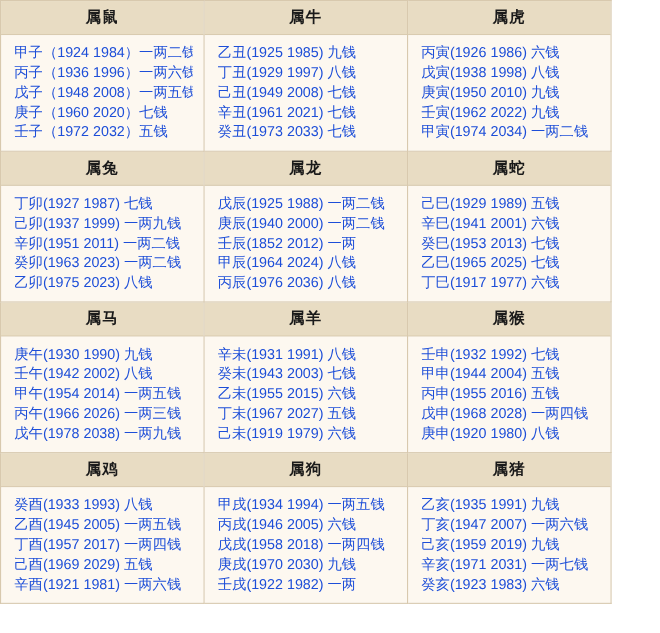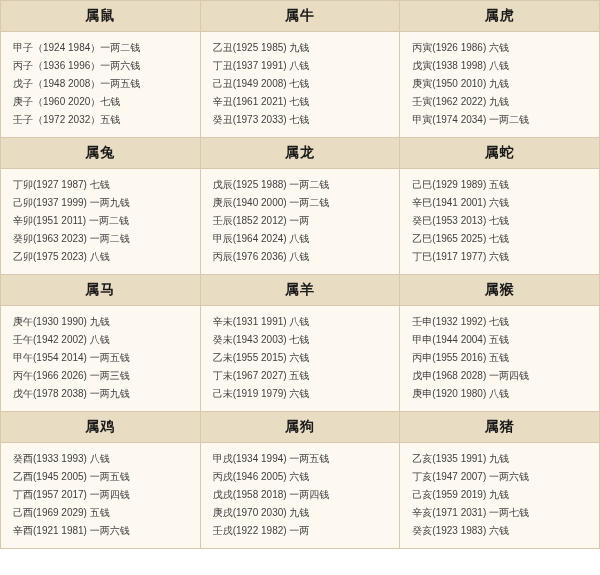--- a/index.html
+++ b/index.html
@@ -7,21 +7,21 @@
     padding: 0;
   }
   body {
     width: 600px;
     height: 575px;
     background: #ffffff;
     font-family: "Liberation Sans", sans-serif;
     color: #1a1a1a;
   }
   #zodiac-table {
-    width: 600px;
+    width: 556px;
     border-collapse: collapse;
     table-layout: fixed;
   }
   #zodiac-table td {
     border: 1px solid #d8c9ae;
     vertical-align: top;
     padding: 0;
     width: 33.333%;
   }
   .cell-header {
@@ -32,23 +32,23 @@
     color: #1a1a1a;
     padding: 6px 0 6px 0;
     border-bottom: 1px solid #d8c9ae;
     letter-spacing: 1px;
   }
   .cell-body {
     background: #fdf8f0;
     padding: 7px 10px 8px 12px;
   }
   .entry {
-    font-size: 10px;
+    font-size: 13px;
     line-height: 18px;
-    color: #404040;
+    color: #1d4ed8;
     white-space: nowrap;
     overflow: hidden;
   }
   .group-row > td {
     padding: 0;
   }
 </style>
 </head>
 <body>
 
@@ -63,21 +63,21 @@
           <div class="entry">丙子（1936 1996）一两六钱</div>
           <div class="entry">戊子（1948 2008）一两五钱</div>
           <div class="entry">庚子（1960 2020）七钱</div>
           <div class="entry">壬子（1972 2032）五钱</div>
         </div>
       </td>
       <td>
         <div class="cell-header">属牛</div>
         <div class="cell-body">
           <div class="entry">乙丑(1925 1985) 九钱</div>
-          <div class="entry">丁丑(1937 1991) 八钱</div>
+          <div class="entry">丁丑(1929 1997) 八钱</div>
           <div class="entry">己丑(1949 2008) 七钱</div>
           <div class="entry">辛丑(1961 2021) 七钱</div>
           <div class="entry">癸丑(1973 2033) 七钱</div>
         </div>
       </td>
       <td>
         <div class="cell-header">属虎</div>
         <div class="cell-body">
           <div class="entry">丙寅(1926 1986) 六钱</div>
           <div class="entry">戊寅(1938 1998) 八钱</div>

